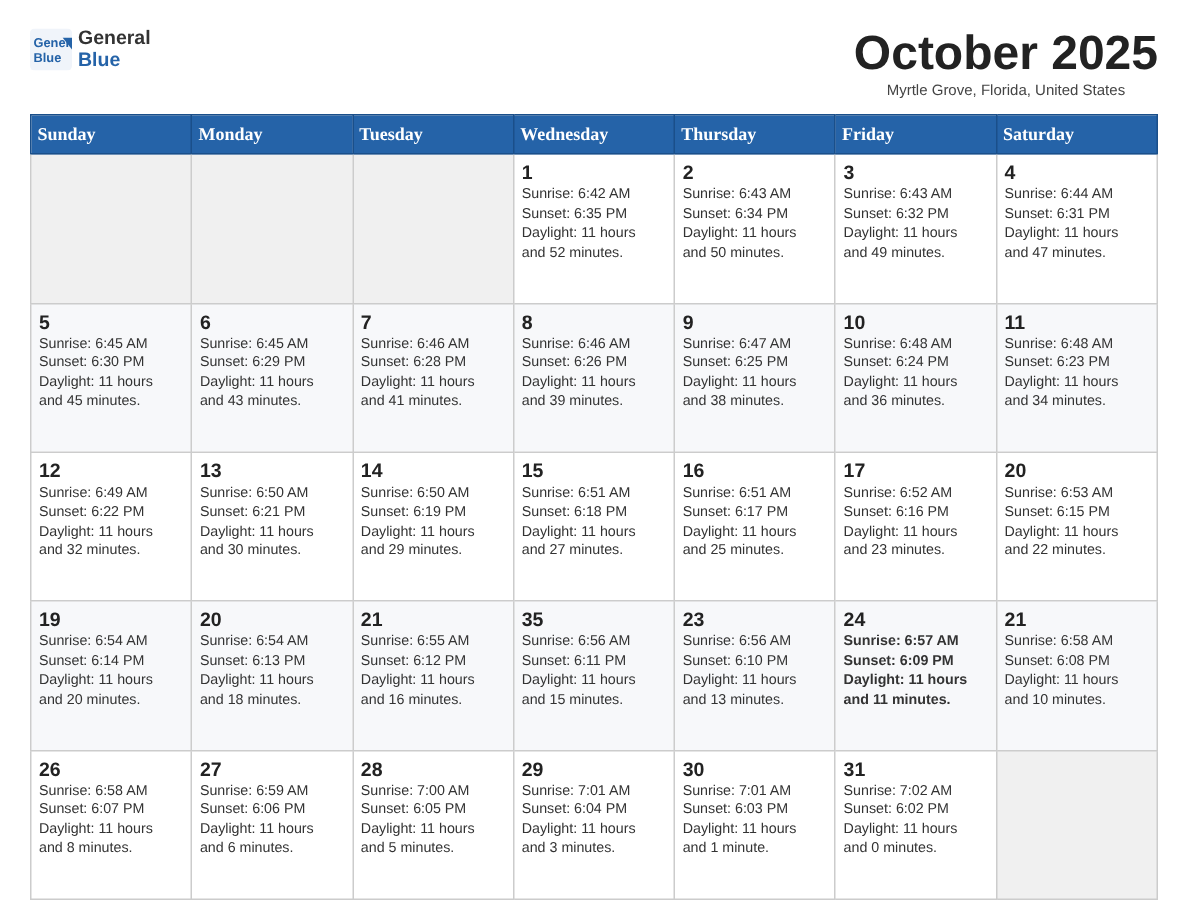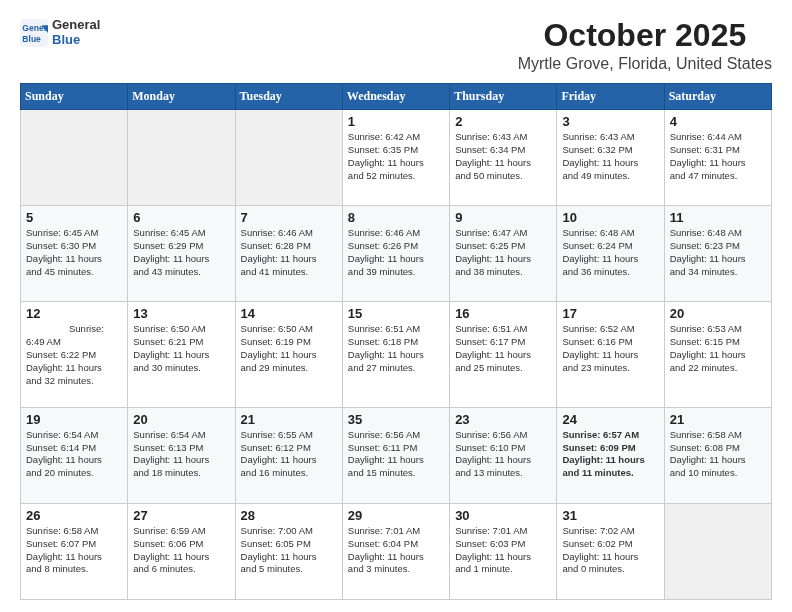--- a/index.html
+++ b/index.html
@@ -35,21 +35,21 @@
     .title-block {
       text-align: center;
     }
     .main-title {
       font-size: 32px;
       font-weight: bold;
       color: #222;
       line-height: 1.1;
     }
     .subtitle {
-      font-size: 16px;
+      font-size: 10px;
       color: #444;
       margin-top: 2px;
     }
     .calendar {
       flex: 1;
       border: 1px solid #ccc;
       border-collapse: collapse;
       width: 100%;
       table-layout: fixed;
     }
@@ -172,21 +172,21 @@
           <td><span class="day-num">10</span><span class="day-detail" style="white-space: pre-line;">Sunrise: 6:48 AM
 Sunset: 6:24 PM
 Daylight: 11 hours
 and 36 minutes.</span></td>
           <td><span class="day-num">11</span><span class="day-detail" style="white-space: pre-line;">Sunrise: 6:48 AM
 Sunset: 6:23 PM
 Daylight: 11 hours
 and 34 minutes.</span></td>
         </tr>
         <tr>
-          <td><span class="day-num">12</span><span class="day-detail" style="white-space: pre-line; margin-left: 43px;">Sunrise: 6:49 AM
+          <td><span class="day-num">12</span><span class="day-detail" style="white-space: pre-line;">Sunrise: 6:49 AM
 Sunset: 6:22 PM
 Daylight: 11 hours
 and 32 minutes.</span></td>
           <td><span class="day-num">13</span><span class="day-detail" style="white-space: pre-line;">Sunrise: 6:50 AM
 Sunset: 6:21 PM
 Daylight: 11 hours
 and 30 minutes.</span></td>
           <td><span class="day-num">14</span><span class="day-detail" style="white-space: pre-line;">Sunrise: 6:50 AM
 Sunset: 6:19 PM
 Daylight: 11 hours

